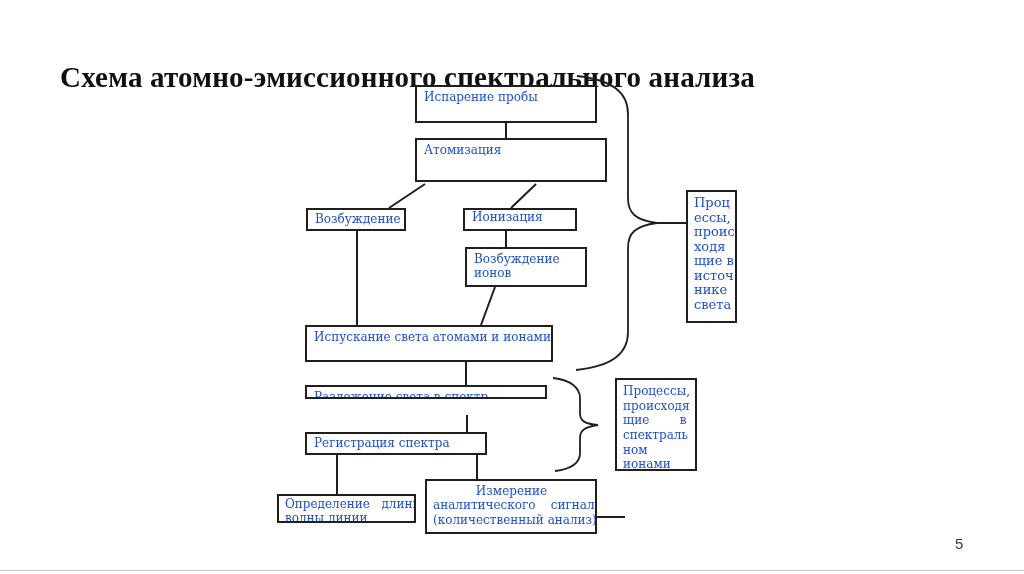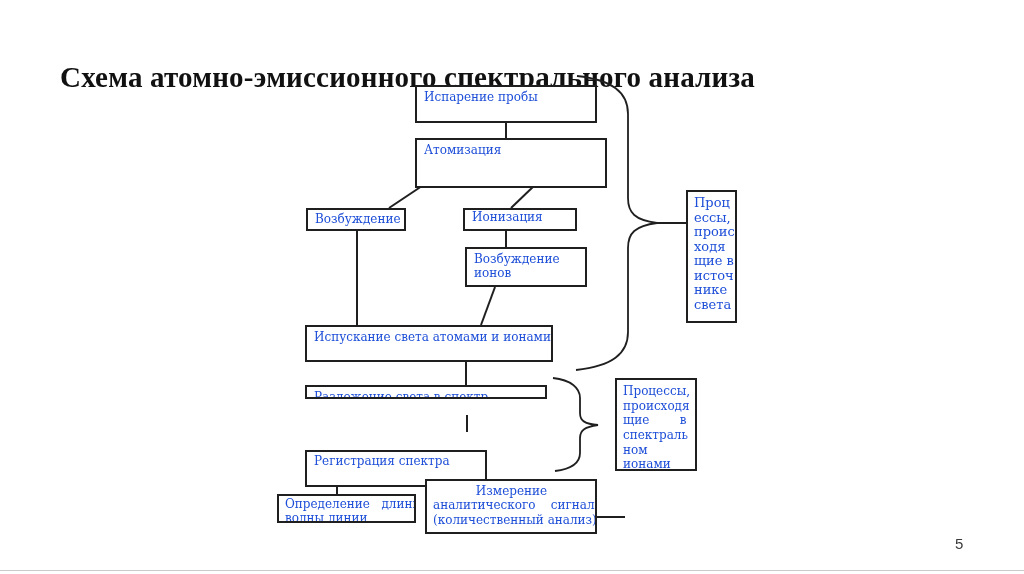--- a/index.html
+++ b/index.html
@@ -93,21 +93,21 @@
 
     <path stroke-width="1.8" d="M577 76 C612 80 628 92 628 114 L628 198 C628 213 635 220 657 223 C635 226 628 233 628 248 L628 332 C628 354 612 366 576 370"></path>
 
     <path stroke-width="1.8" d="M553 378 C571 380 580 388 580 398 L580 413 C580 421 585 424 598 425 C585 427 580 430 580 438 L580 453 C580 463 571 469 555 471"></path>
   </svg>
 
   <div class="box" style="left:415px; top:85px; width:182px; height:38px;">
     <span class="box-text">Испарение пробы</span>
   </div>
 
-  <div class="box" style="left:415px; top:138px; width:192px; height:50px;">
+  <div class="box" style="left:415px; top:138px; width:192px; height:44px;">
     <span class="box-text">Атомизация</span>
   </div>
 
   <div class="box" style="left:306px; top:208px; width:100px; height:23px;">
     <span class="box-text" style="padding-top:2px;">Возбуждение</span>
   </div>
 
   <div class="box" style="left:463px; top:208px; width:114px; height:23px;">
     <span class="box-text" style="padding-top:0;">Ионизация</span>
   </div>
@@ -118,21 +118,21 @@
   </div>
 
   <div class="box" style="left:305px; top:325px; width:248px; height:37px;text-align:center;">
     <span class="box-text">Испускание света атомами и ионами</span>
   </div>
 
   <div class="box" style="left:305px; top:385px; width:242px; height:14px;">
     <span class="box-text">Разложение света в спектр</span>
   </div>
 
-  <div class="box" style="left:305px; top:450px; width:182px; height:37px;">
+  <div class="box" style="left:305px; top:432px; width:182px; height:23px;">
     <span class="box-text" style="padding-top:2px;">Регистрация спектра</span>
   </div>
 
   <div class="box" style="left:277px; top:494px; width:139px; height:29px;">
     <span class="box-text" style="padding:1px 5px 0 6px;">Определение   длины
 волны линии</span>
   </div>
 
   <div class="box" style="left:425px; top:479px; width:172px; height:55px;text-align:center;">
     <span class="box-text" style="padding:3px 5px 0 6px;">Измерение

